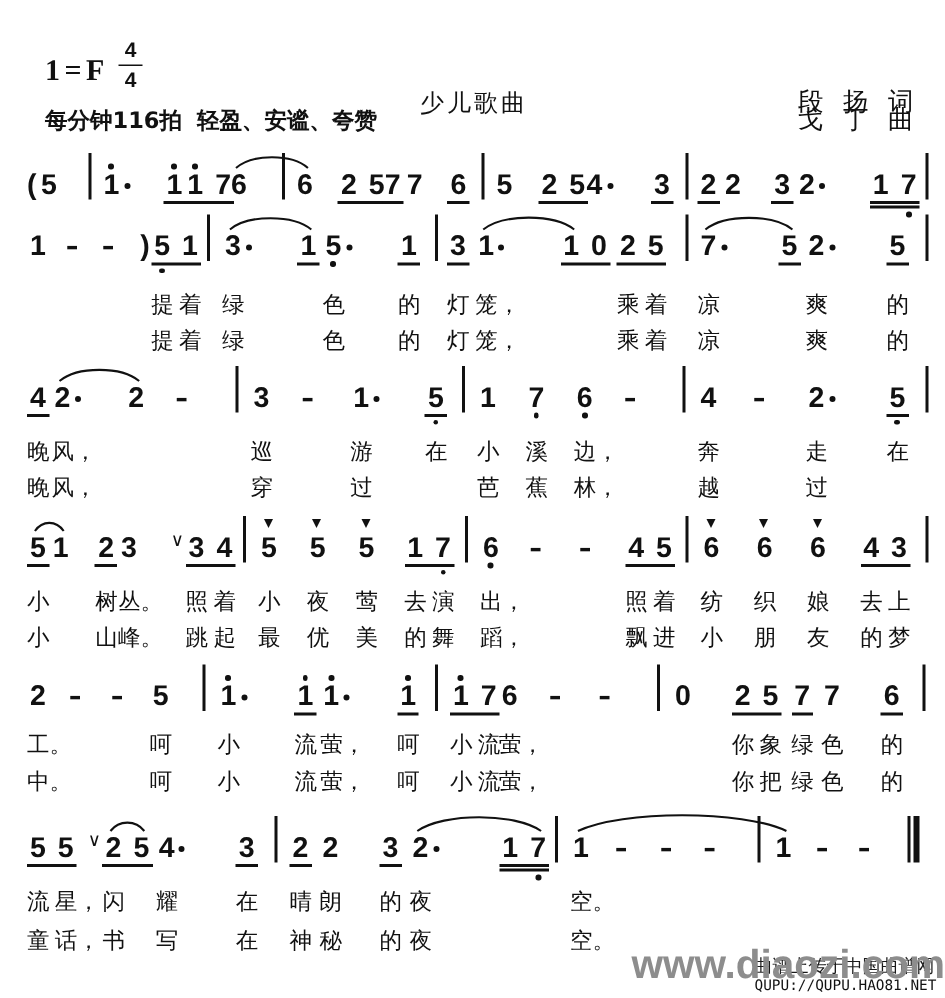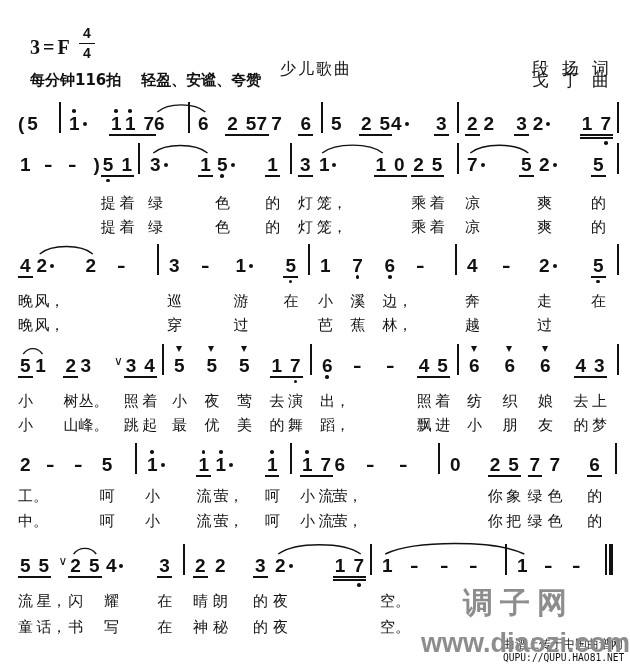--- a/index.html
+++ b/index.html
@@ -8,21 +8,21 @@
     .abs { position: absolute; white-space: nowrap; }
 
     
     .title { left: 231px; top: 7px; font-family: "DejaVu Serif", serif; font-size: 33px; font-weight: bold; letter-spacing: 33px; line-height: 40px; }
     .key { left: 30px; top: 35px; font-family: "Liberation Serif", serif; font-weight: bold; font-size: 20px; letter-spacing: 3px; line-height: 24px; }
     .timesig { left: 79px; top: 26px; width: 16px; text-align: center; font-family: "Liberation Sans", sans-serif; font-weight: bold; font-size: 14px; line-height: 15px; }
     .ts-num { border-bottom: 1.6px solid #111; padding-bottom: 2px; }
     .ts-den { padding-top: 2px; }
     .genre { left: 280px; top: 60px; font-family: "DejaVu Serif", serif; font-size: 16px; letter-spacing: 2px; line-height: 18px; }
     .tempo { left: 30px; top: 71px; font-family: "DejaVu Sans", sans-serif; font-size: 15px; font-weight: bold; line-height: 18px; }
-    .tempo .expr { margin-left: 20px; }
+    .tempo .expr { margin-left: 10px; }
     .credit { left: 532px; font-family: "DejaVu Serif", serif; font-size: 17px; letter-spacing: 13px; line-height: 18px; }
     .lyricist { top: 59px; }
     .composer { top: 71px; }
 
     
     .row { position: absolute; left: 0; width: 630px; height: 30px; }
     .slurs { position: absolute; left: 0; top: 0; width: 630px; height: 30px; overflow: visible; pointer-events: none; }
     .bar { position: absolute; top: 0; height: 30px; display: flex; align-items: center; }
     .barline { position: absolute; top: -7px; width: 1.6px; height: 31px; background: #111; }
     .barline.thick { width: 3.6px; }
@@ -53,21 +53,21 @@
     .wm-name { left: 463px; top: 586px; font-family: "DejaVu Sans", sans-serif; font-size: 30px; font-weight: bold; letter-spacing: 7px; color: #8d8d8d; line-height: 34px; }
     .wm-url { left: 421px; top: 628px; font-family: "Liberation Sans", sans-serif; font-size: 27px; font-weight: bold; color: #8d8d8d; line-height: 30px; }
     .wm-credit { left: 503px; top: 637px; font-family: "DejaVu Sans", sans-serif; font-size: 12px; color: #1a1a1a; line-height: 14px; }
     .wm-credit-url { left: 503px; top: 653px; font-family: "DejaVu Sans Mono", monospace; font-size: 9.6px; color: #111; line-height: 10px; }
   </style>
 </head>
 <body>
 
 <div class="page">
 
-  <div class="abs key">3=F</div>
+  <div class="abs key">1=F</div>
   <div class="abs timesig">
     <div class="ts-num">4</div>
     <div class="ts-den">4</div>
   </div>
   <div class="abs genre">少儿歌曲</div>
   <div class="abs tempo">
     <span>每分钟116拍</span><span class="expr">轻盈、安谧、夸赞</span>
   </div>
   <div class="abs credit lyricist">段扬词</div>
   <div class="abs credit composer">戈丁曲</div>
@@ -945,17 +945,16 @@
         <div class="item" style="flex-grow: 1;">
           <span class="note dash">
             <span class="dg"><span class="txt">-</span></span>
           </span>
         </div>
       </div>
     <div class="barline" style="left:605px"></div>
     <div class="barline thick" style="left:609px"></div>
   </div>
 
-  <div class="abs wm-name">调子网</div>
   <div class="abs wm-credit">曲谱上传于中国曲谱网</div>
   <div class="abs wm-url">www.diaozi.com</div>
   <div class="abs wm-credit-url">QUPU://QUPU.HAO81.NET</div>
 </div>
 
 </body></html>

